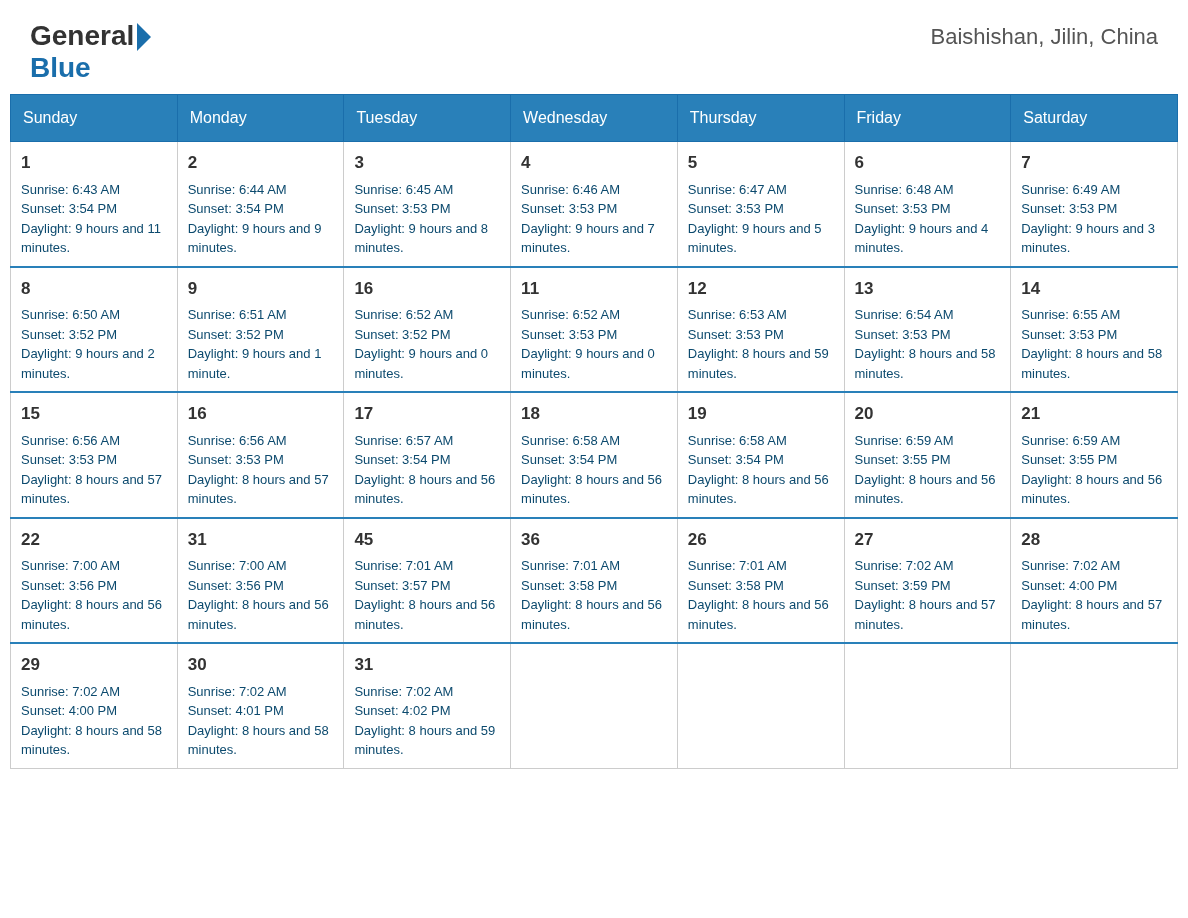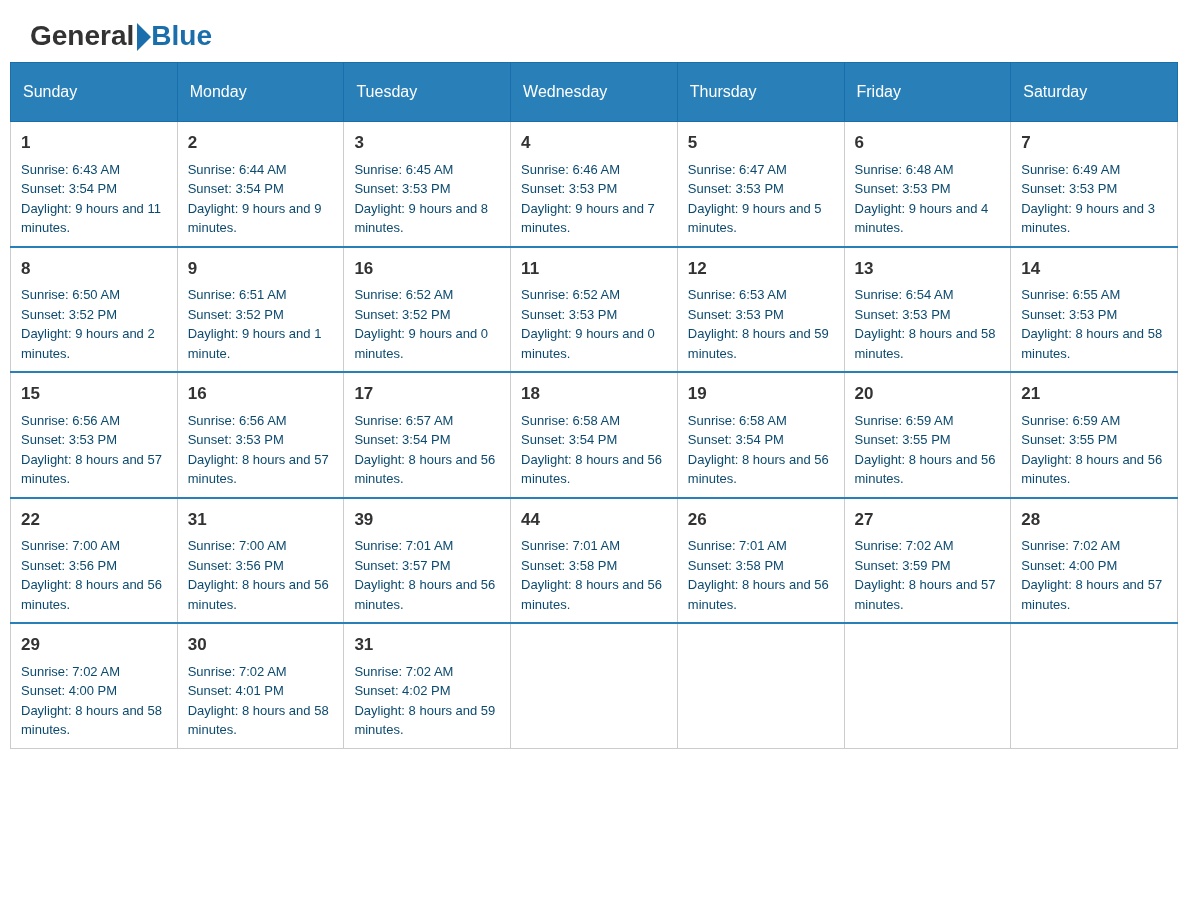--- a/index.html
+++ b/index.html
@@ -11,20 +11,21 @@
       min-height: 918px;
     }
     .header {
       display: flex;
       justify-content: space-between;
       align-items: flex-start;
       padding: 20px 30px 10px 30px;
     }
     .logo-area {
       display: flex;
+      flex-direction: column;
       align-items: flex-start;
     }
     .logo-text {
       display: flex;
       align-items: center;
     }
     .logo-general {
       font-size: 28px;
       font-weight: bold;
       color: #333;
@@ -61,21 +62,21 @@
     .calendar-table {
       width: calc(100% - 20px);
       margin: 0 10px;
       border-collapse: collapse;
     }
     .calendar-table th {
       background-color: #2980b9;
       color: #fff;
       font-size: 16px;
       font-weight: normal;
-      padding: 20px 12px;
+      padding: 14px 12px;
       text-align: left;
       border: 1px solid #1a6eab;
     }
     .calendar-table td {
       vertical-align: top;
       padding: 8px 10px;
       border: 1px solid #ccc;
       font-size: 13px;
       line-height: 1.5;
       width: 14.28%;
@@ -111,20 +112,21 @@
       <div class="logo-text">
         <span class="logo-general">General</span>
         <div class="logo-arrow"></div>
       </div>
     </div>
     <div>
       <span class="logo-blue">Blue</span>
     </div>
   </div>
   <div class="title-area">
+    <div class="location">Baishishan, Jilin, China</div>
   </div>
 </div>
 
 <table class="calendar-table">
   <thead>
     <tr>
       <th>Sunday</th>
       <th>Monday</th>
       <th>Tuesday</th>
       <th>Wednesday</th>
@@ -227,25 +229,25 @@
       <tr class="row-separator">
         <td>
         <span class="day-number">22</span>
         <span class="day-info">Sunrise: 7:00 AM<br>Sunset: 3:56 PM<br>Daylight: 8 hours and 56 minutes.</span>
       </td>
         <td>
         <span class="day-number">31</span>
         <span class="day-info">Sunrise: 7:00 AM<br>Sunset: 3:56 PM<br>Daylight: 8 hours and 56 minutes.</span>
       </td>
         <td>
-        <span class="day-number">39</span>
+        <span class="day-number">45</span>
         <span class="day-info">Sunrise: 7:01 AM<br>Sunset: 3:57 PM<br>Daylight: 8 hours and 56 minutes.</span>
       </td>
         <td>
-        <span class="day-number">44</span>
+        <span class="day-number">36</span>
         <span class="day-info">Sunrise: 7:01 AM<br>Sunset: 3:58 PM<br>Daylight: 8 hours and 56 minutes.</span>
       </td>
         <td>
         <span class="day-number">26</span>
         <span class="day-info">Sunrise: 7:01 AM<br>Sunset: 3:58 PM<br>Daylight: 8 hours and 56 minutes.</span>
       </td>
         <td>
         <span class="day-number">27</span>
         <span class="day-info">Sunrise: 7:02 AM<br>Sunset: 3:59 PM<br>Daylight: 8 hours and 57 minutes.</span>
       </td>

